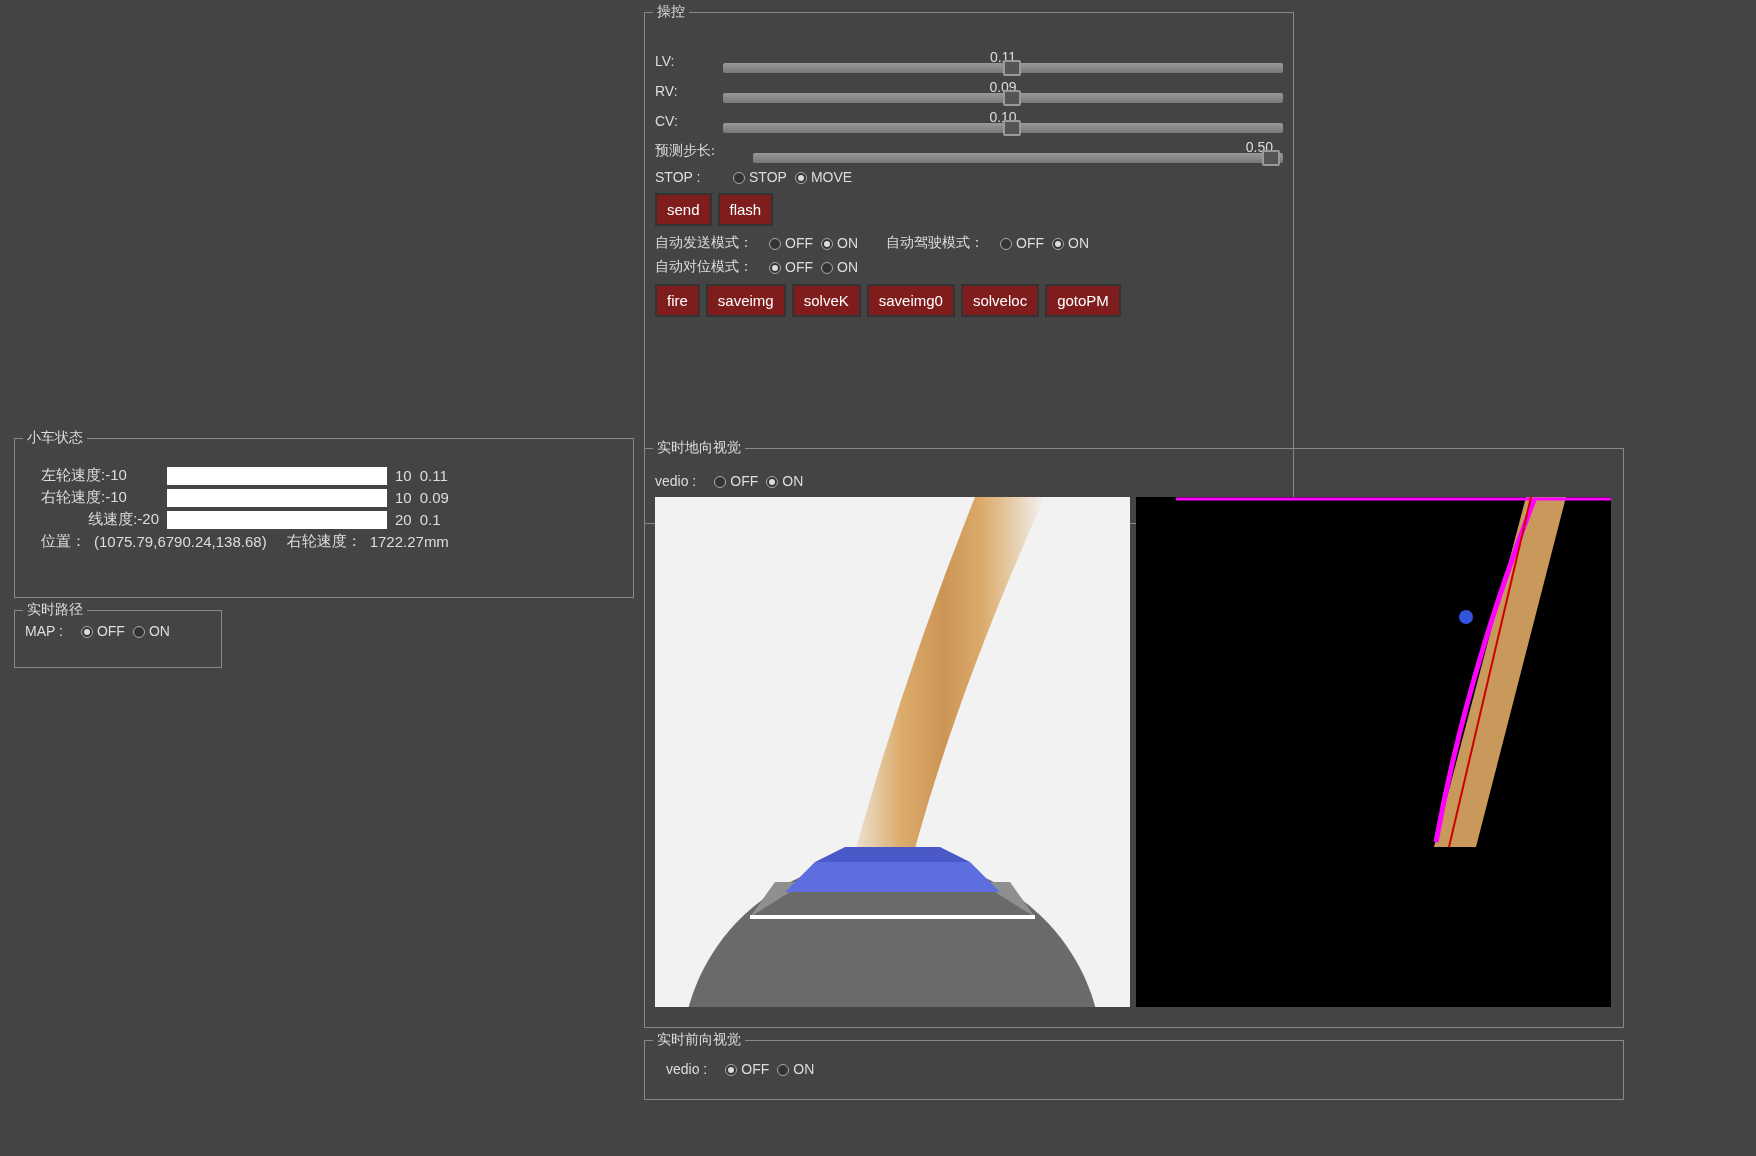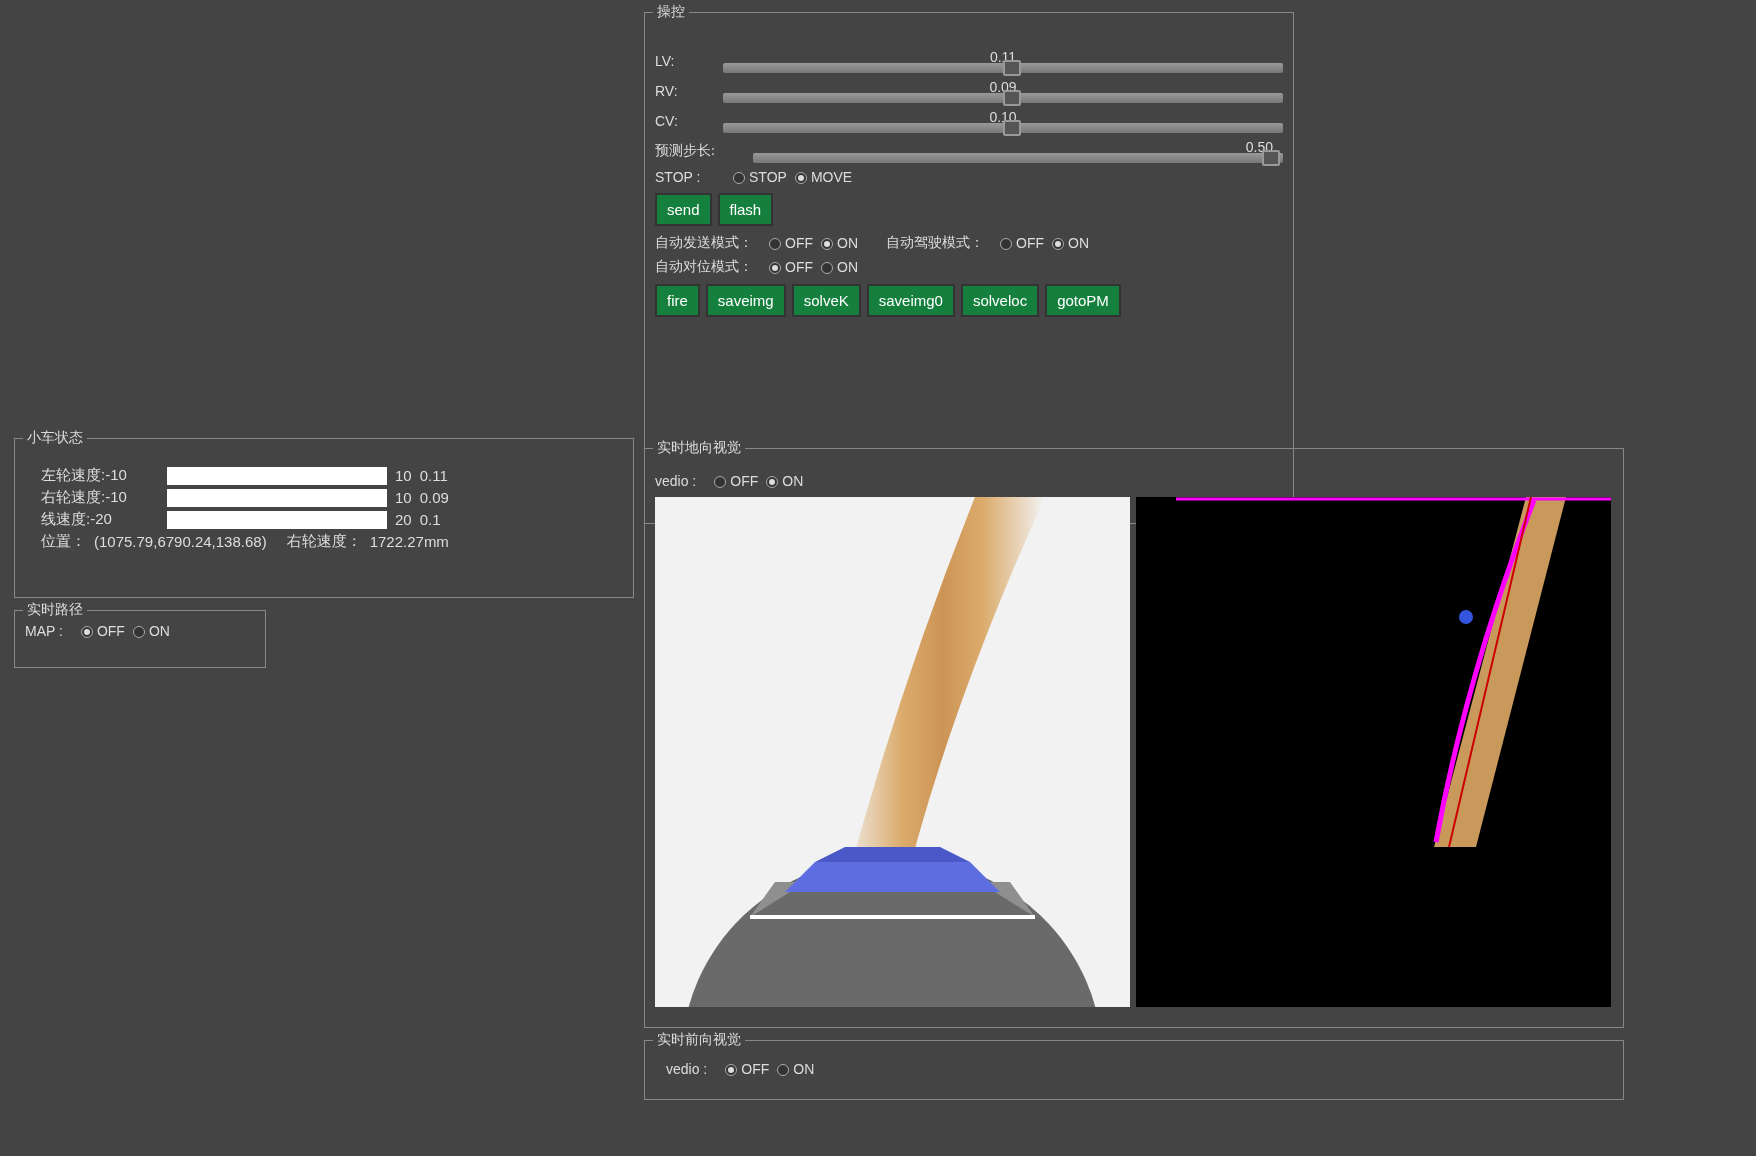--- a/index.html
+++ b/index.html
@@ -80,21 +80,21 @@
   }
   .radio.on::after {
     content: '';
     position: absolute;
     top: 2px; left: 2px;
     width: 6px; height: 6px;
     background: #ddd;
     border-radius: 50%;
   }
   .btn {
-    background: #15803d;
+    background: #7f1d1d;
     border: 2px solid #333;
     color: #fff;
     padding: 6px 10px;
     font-size: 15px;
     cursor: pointer;
   }
   .btn-row { display: flex; gap: 6px; margin: 8px 0; }
 
   
   .bar-outer {
@@ -221,34 +221,34 @@
     <span>10</span>
     <span>0.11</span>
   </div>
   <div class="status-row">
     <span style="width:118px;">右轮速度:-10</span>
     <span class="bar-outer"><span class="bar-inner" style="width:50%;"></span></span>
     <span>10</span>
     <span>0.09</span>
   </div>
   <div class="status-row">
-    <span style="width:118px;">线速度:-20</span>
+    <span style="width:118px;text-align:right;">线速度:-20</span>
     <span class="bar-outer"><span class="bar-inner" style="width:20%;"></span></span>
     <span>20</span>
     <span>0.1</span>
   </div>
   <div class="status-row">
     <span>位置：</span>
     <span>(1075.79,6790.24,138.68)</span>
     <span style="margin-left:12px;">右轮速度：</span>
     <span>1722.27mm</span>
   </div>
 </div>
 
-<div class="panel" style="left:14px; top:610px; width:252px; height:58px;">
+<div class="panel" style="left:14px; top:610px; width:208px; height:58px;">
   <span class="panel-title">实时路径</span>
   <div class="row" style="margin-top:2px;">
     <span>MAP :</span>
     <span style="margin-left:10px;"><span class="radio on"></span><span>OFF</span></span>
     <span><span class="radio"></span><span>ON</span></span>
   </div>
 </div>
 
 <div class="panel" style="left:644px; top:448px; width:980px; height:580px;">
   <span class="panel-title">实时地向视觉</span>

